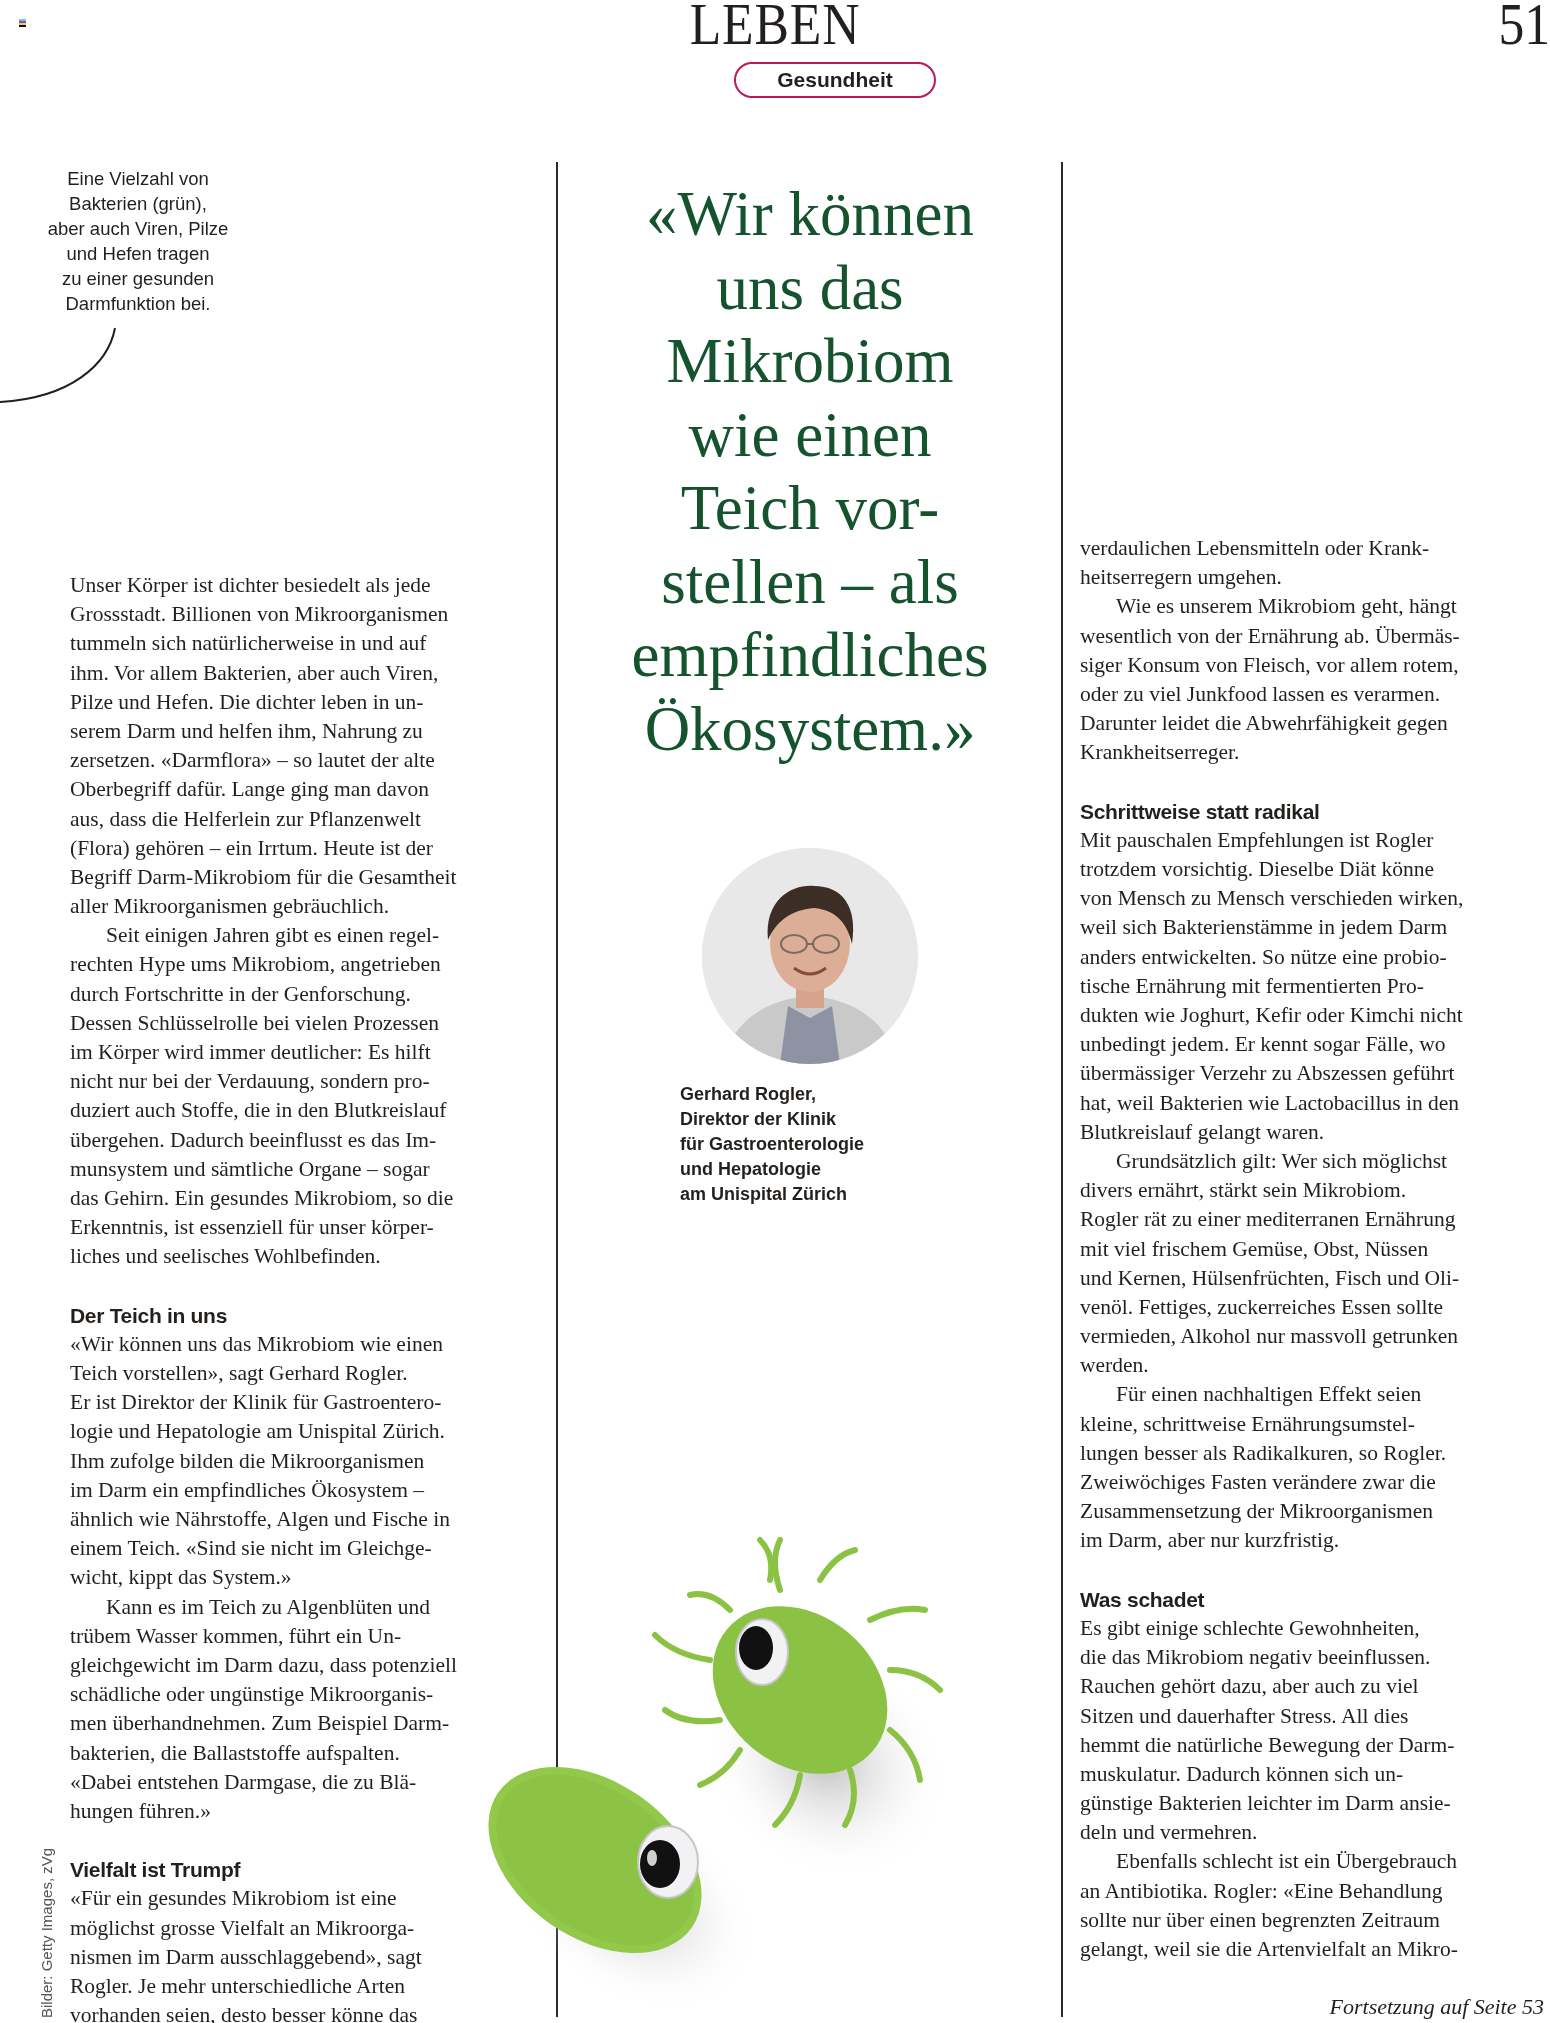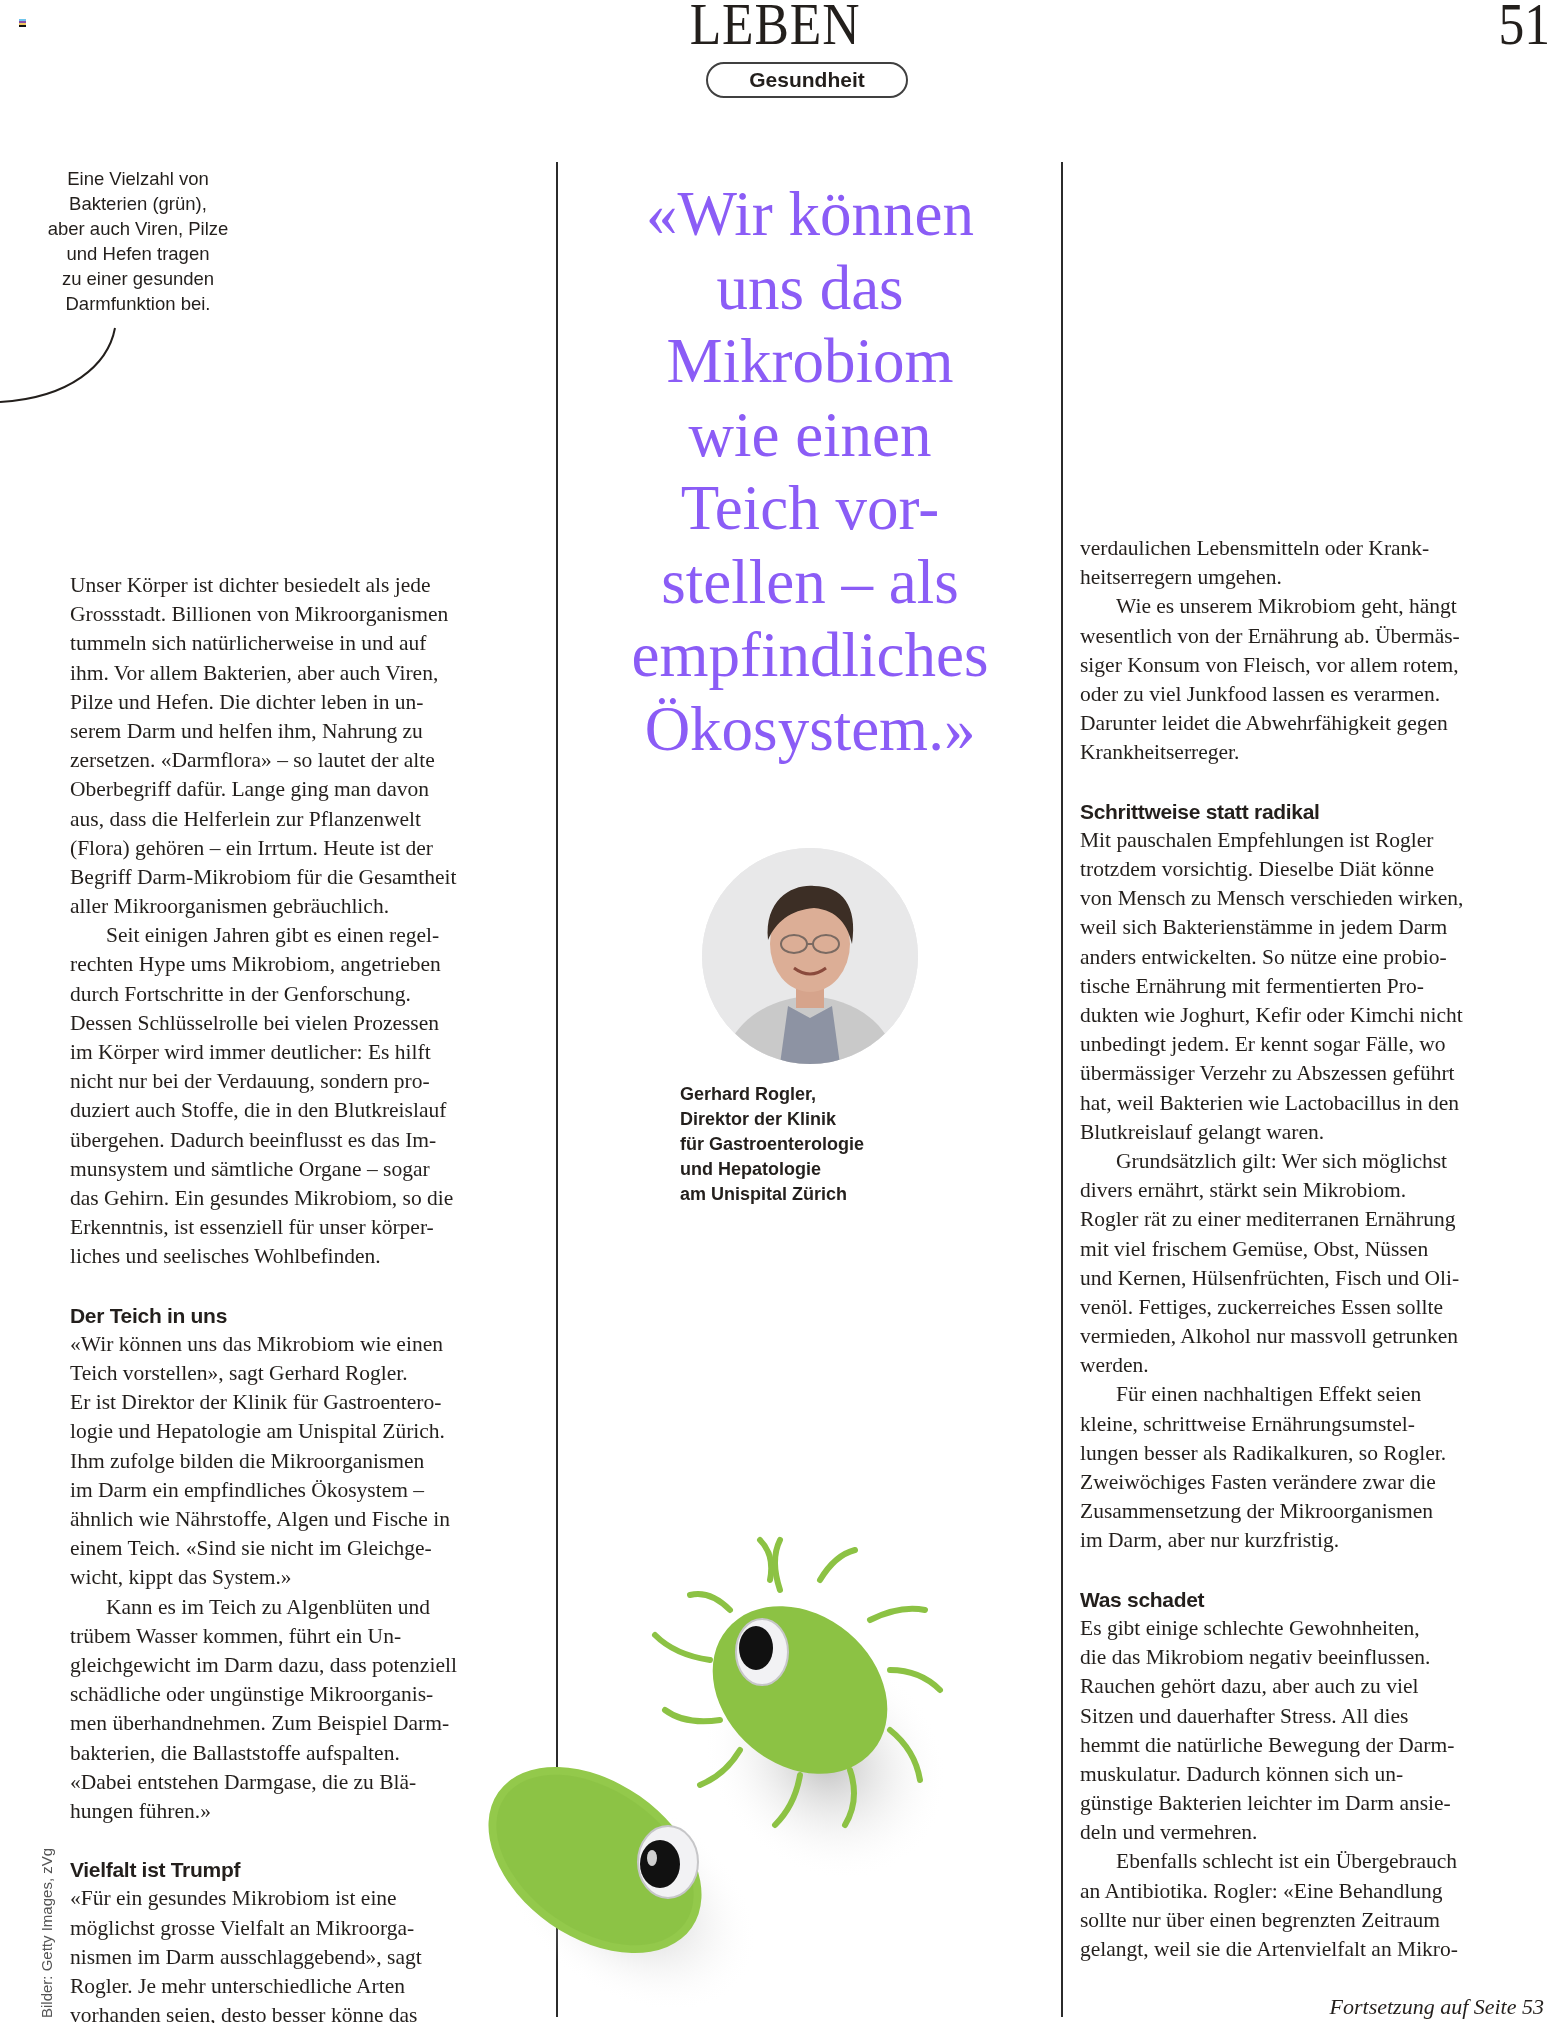--- a/index.html
+++ b/index.html
@@ -6,21 +6,21 @@
   body { width: 1550px; height: 2023px; position: relative; overflow: hidden; color: #231f1c; }
   .serif { font-family: "Liberation Serif", "DejaVu Serif", serif; }
   .sans { font-family: "Liberation Sans", "DejaVu Sans", sans-serif; }
 
   .reg-mark { position: absolute; left: 19px; top: 19px; width: 7px; height: 10px; }
   .reg-mark span { display: block; height: 2px; }
 
   .section-title { position: absolute; left: 0; width: 1550px; top: -6px; text-align: center;
     font-size: 60px; letter-spacing: 1px; line-height: 60px; transform: scaleX(0.86); }
   .page-number { position: absolute; right: 0px; top: -6px; font-size: 60px; line-height: 60px; transform: scaleX(0.86); transform-origin: right; }
-  .rubric { position: absolute; left: 706px; top: 62px; width: 202px; height: 36px; border: 2px solid #404040;
+  .rubric { position: absolute; left: 734px; top: 62px; width: 202px; height: 36px; border: 2px solid #be185d;
     border-radius: 20px; box-sizing: border-box; text-align: center; font-size: 21px; font-weight: bold;
     line-height: 32px; }
 
   .caption { position: absolute; left: 28px; top: 166px; width: 220px; text-align: center;
     font-size: 18.5px; line-height: 25px; }
   .caption-arc { position: absolute; left: 0; top: 320px; }
 
   .divider { position: absolute; width: 2px; background: #2b2b2b; top: 162px; height: 1855px; }
 
   .col { position: absolute; font-size: 21.5px; line-height: 29.2px; white-space: nowrap; }
@@ -29,21 +29,21 @@
   .col .gap { display: block; height: 29.2px; }
   .col h3 { margin: 0; font-family: Liberation Sans, sans-serif; font-weight: bold;
     font-size: 21px; line-height: 29.2px; height: 29.2px; letter-spacing: -0.3px; }
   .col-left { left: 70px; top: 534px; width: 475px; margin-top: 37px; }
   .col-right { left: 1080px; top: 534px; width: 466px; }
 
   .credit { position: absolute; left: 38px; top: 2018px; transform: rotate(-90deg); transform-origin: left top;
     font-size: 15px; color: #555; white-space: nowrap; }
 
   .pullquote { position: absolute; left: 570px; top: 178px; width: 480px; text-align: center;
-    font-size: 63px; line-height: 73.5px; color: #8b5cf6; }
+    font-size: 63px; line-height: 73.5px; color: #14532d; }
   .pullquote span { display: block; }
 
   .portrait { position: absolute; left: 702px; top: 848px; width: 216px; height: 216px; border-radius: 50%;
     background: #e9e9ea; overflow: hidden; }
   .portrait-caption { position: absolute; left: 680px; top: 1082px; width: 260px; text-align: left;
     font-size: 18px; line-height: 25px; font-weight: bold; }
 
   .bacteria { position: absolute; left: 480px; top: 1520px; width: 600px; height: 500px; }
 
   .continue { position: absolute; right: 6px; top: 1994px; font-size: 22px; font-style: italic; }

